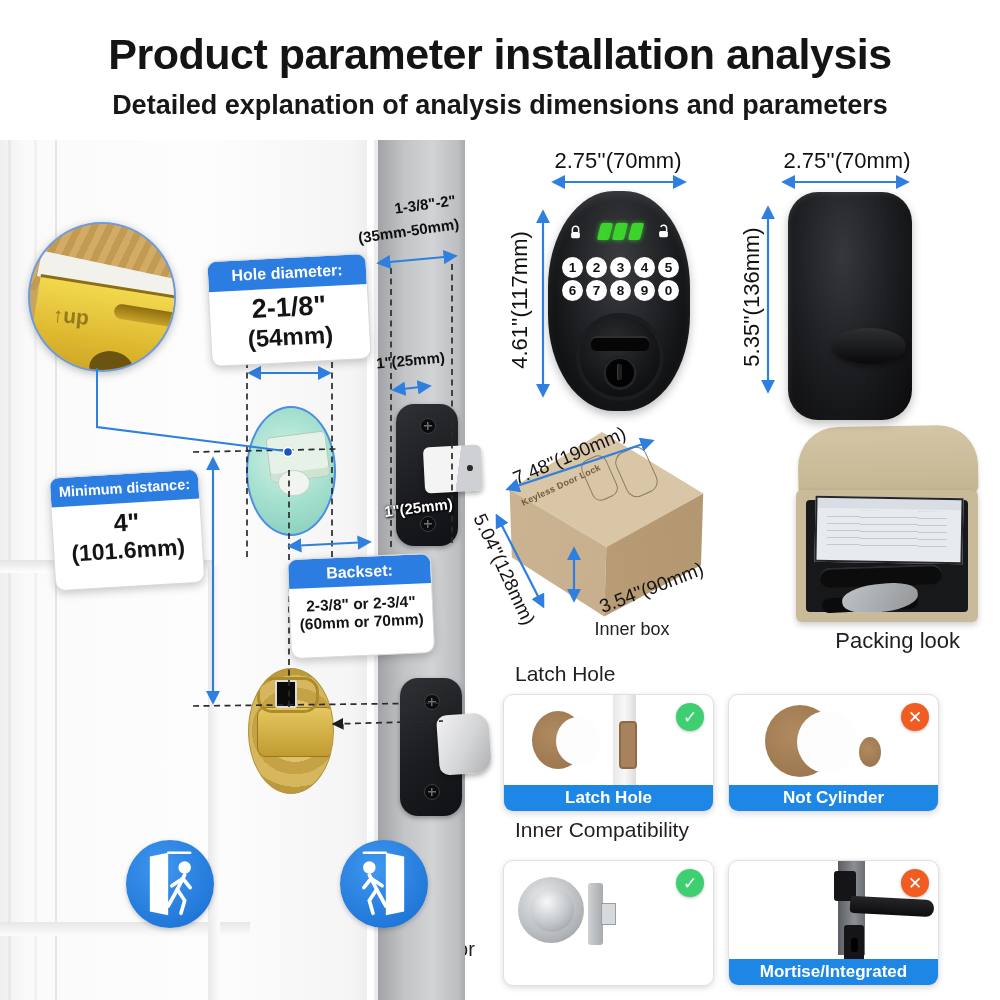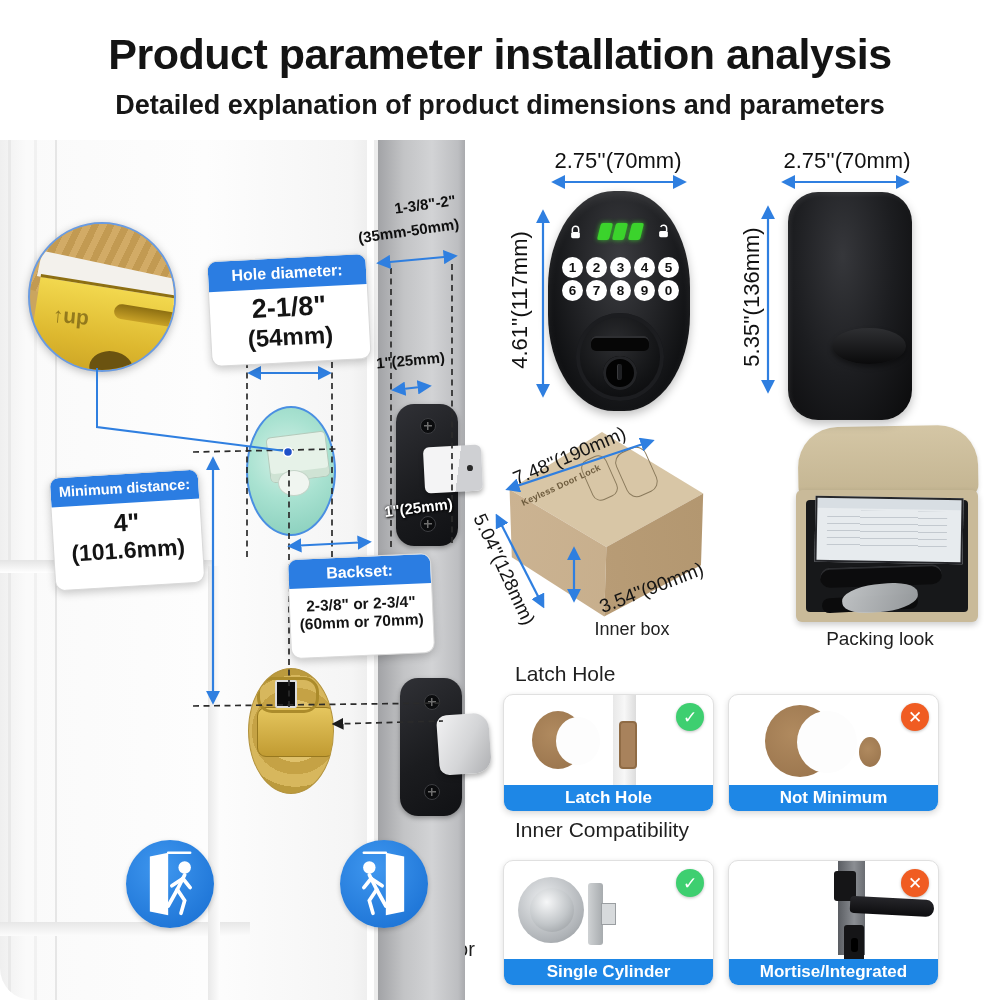--- a/index.html
+++ b/index.html
@@ -1,17 +1,17 @@
 <!DOCTYPE html>
 <html><head>
 <meta charset="utf-8">
 <style>
   html,body{margin:0;padding:0;background:#fff;}
   .stage{position:relative;width:1000px;height:1000px;background:#fff;overflow:hidden;
-         font-family:"Liberation Sans","DejaVu Sans",sans-serif;color:#161616;border-radius:32px;}
+         font-family:"Liberation Sans","DejaVu Sans",sans-serif;color:#161616;}
   .abs{position:absolute;}
 
   
   .title{left:0;top:30px;width:1000px;text-align:center;font-size:43px;font-weight:800;letter-spacing:-.5px;color:#141414;}
   .subtitle{left:0;top:90px;width:1000px;text-align:center;font-size:27px;font-weight:700;color:#171717;}
 
   
   .door-panel{left:0;top:140px;width:374px;height:860px;
     background:linear-gradient(90deg,#efefef 0,#fafafa 7%,#fdfdfd 55%,#f5f5f5 94%,#ececec 100%);}
   .mold-v1{left:8px;top:140px;width:3px;height:860px;background:#e9e9e9;}
@@ -138,21 +138,21 @@
   .pbox{left:796px;top:490px;width:182px;height:132px;border-radius:6px;background:#c9ba99;box-shadow:0 3px 6px rgba(0,0,0,.2);}
   .pfoam{left:806px;top:500px;width:162px;height:112px;border-radius:4px;background:#17181a;}
   .pmanual{left:815px;top:497px;width:144px;height:62px;background:#e7ebee;border:2px solid #25262a;transform:rotate(1deg);
      box-shadow:inset 0 10px 0 rgba(190,198,205,.35);}
   .pmanual:before{content:"";position:absolute;left:10px;top:12px;width:120px;height:36px;
      background:repeating-linear-gradient(180deg,transparent 0 6px,#c3c9cf 6px 7px);}
   .ppart1{left:820px;top:566px;width:122px;height:20px;border-radius:10px;background:#0c0c0d;transform:rotate(-2deg);box-shadow:inset 0 2px 0 #2c2d30;}
   .pwrap{left:842px;top:584px;width:76px;height:28px;border-radius:45%;transform:rotate(-7deg);
      background:linear-gradient(120deg,#cfd2d4,#9fa3a6);opacity:.92;}
   .ppart2{left:822px;top:596px;width:96px;height:15px;border-radius:8px;background:#0b0b0c;transform:rotate(-3deg);}
-  .pack-caption{left:800px;top:628px;width:160px;text-align:center;font-size:19px;color:#1e1e1e;}
+  .pack-caption{left:800px;top:628px;width:160px;text-align:right;font-size:22px;color:#1e1e1e;}
   .pack-weight{left:772px;top:653px;width:205px;text-align:center;font-size:19px;color:#1e1e1e;}
 
   
   .sec-head{font-size:21px;color:#1f1f1f;}
   .h-latch{left:515px;top:662px;}
   .h-compat{left:515px;top:818px;}
   .pcard{background:#fff;border:1px solid #e0e0e0;border-radius:10px;overflow:hidden;box-shadow:0 2px 6px rgba(0,0,0,.14);}
   .pcard .banner{position:absolute;left:0;bottom:0;width:100%;height:26px;background:#1e87e6;color:#fff;
       font-size:17px;font-weight:600;text-align:center;line-height:26px;}
   .badge{position:absolute;top:8px;right:9px;width:28px;height:28px;border-radius:50%;color:#fff;
@@ -191,21 +191,21 @@
 
   .overlay{left:0;top:0;width:1000px;height:1000px;pointer-events:none;}
   .z1{z-index:1}.z2{z-index:2}.z3{z-index:3}.z4{z-index:4}.z5{z-index:5}.z6{z-index:6}.z7{z-index:7}
 </style>
 </head>
 <body>
 
 <div class="stage">
 
   <div class="abs title">Product parameter installation analysis</div>
-  <div class="abs subtitle">Detailed explanation of product dimensions and parameters</div>
+  <div class="abs subtitle">Detailed explanation of analysis dimensions and parameters</div>
 
   <div class="abs door-panel z1"></div>
   <div class="abs mold-v1 z1"></div>
   <div class="abs mold-v2 z1"></div>
   <div class="abs mold-v3 z1"></div>
   <div class="abs mold-h1 z1"></div>
   <div class="abs mold-h2 z1"></div>
   <div class="abs mold-v4 z1"></div>
   <div class="abs door-edge z1"></div>
 
@@ -394,34 +394,33 @@
     <div class="banner">Latch Hole</div>
   </div>
 
   <div class="abs pcard lc2">
     <div class="photo">
       <div class="holebrown" style="left:36px;top:10px;width:70px;height:72px;"></div>
       <div class="holewhite" style="left:68px;top:16px;width:60px;height:62px;"></div>
       <div class="smallhole"></div>
     </div>
     <div class="badge bad">✕</div>
-    <div class="banner">Not Minimum</div>
+    <div class="banner">Not Cylinder</div>
   </div>
 
   <div class="abs sec-head h-compat">Inner Compatibility</div>
 
   <div class="abs pcard cc1">
     <div class="photo">
       <div class="knob-rose"></div>
       <div class="knob-ball"></div>
       <div class="knob-latchplate"></div>
       <div class="knob-bolt"></div>
     </div>
     <div class="badge ok">✓</div>
-    <div class="banner">Single Cylinder</div>
   </div>
 
   <div class="abs pcard cc2">
     <div class="photo">
       <div class="mort-edge"></div>
       <div class="mort-block1"></div>
       <div class="mort-lever"></div>
       <div class="mort-plate"></div>
       <div class="mort-key"></div>
     </div>

